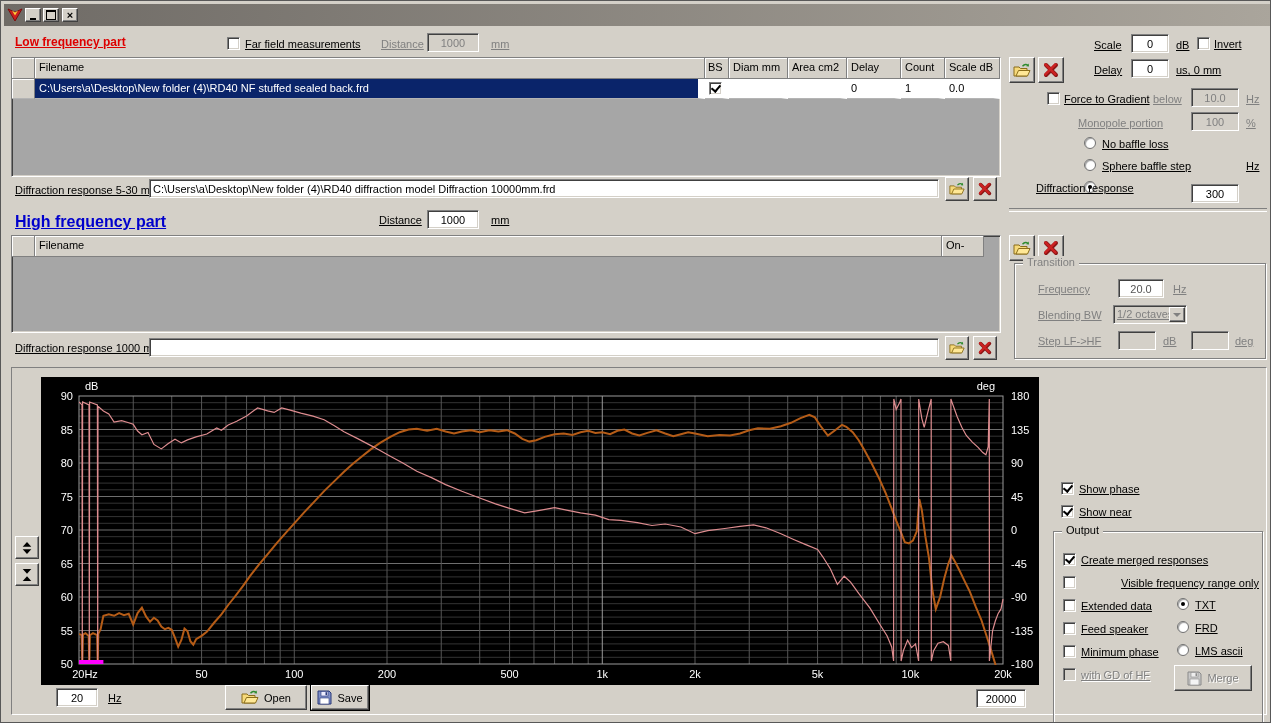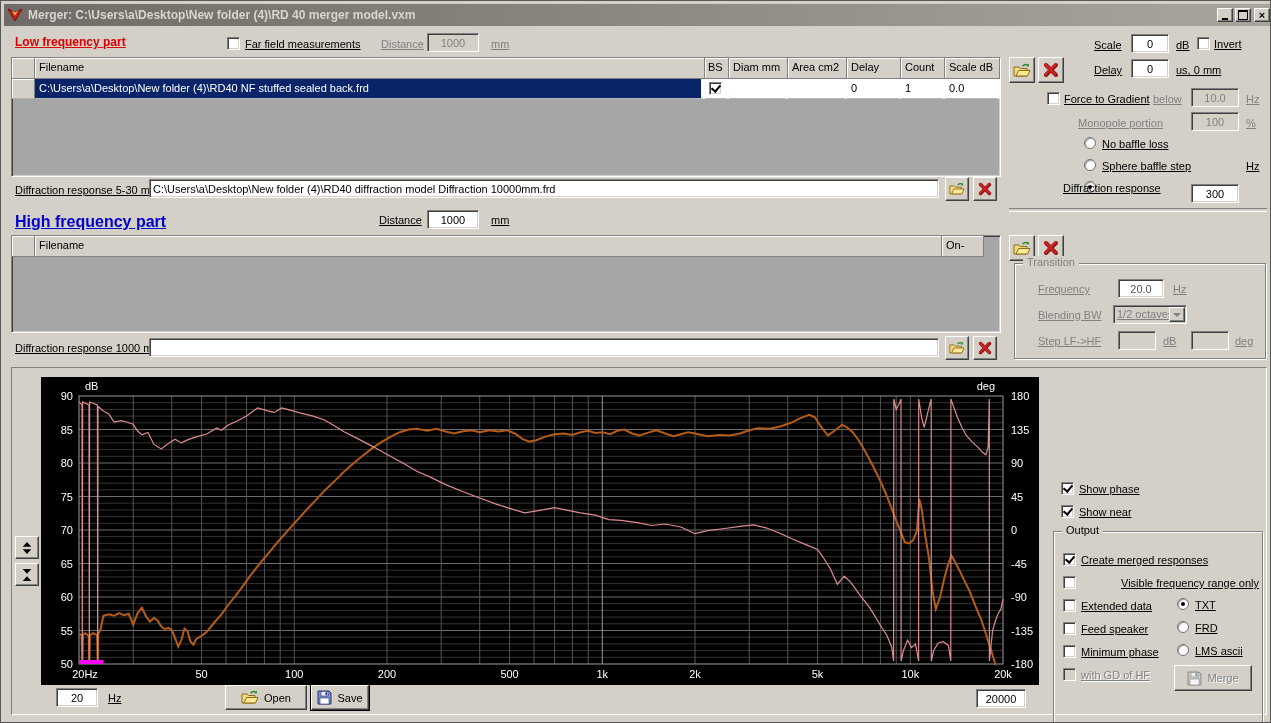--- a/index.html
+++ b/index.html
@@ -18,40 +18,39 @@
   .cb{position:absolute;width:13px;height:13px;background:#fff;border:1px solid;border-color:#808080 #fff #fff #808080;box-shadow:inset 1px 1px 0 #404040, inset -1px -1px 0 #d4d0c8;box-sizing:border-box;}
   .cb.checked::after{content:'';position:absolute;left:3px;top:0px;width:4px;height:7px;border:solid #000;border-width:0 2px 2px 0;transform:rotate(40deg);}
   .cb.disabled{background:#d4d0c8;}
   .rd{position:absolute;width:12px;height:12px;border-radius:50%;background:#fff;border:1px solid #707070;box-shadow:inset 1px 1px 1px #a0a0a0;box-sizing:border-box;}
   .rd.checked::after{content:'';position:absolute;left:3px;top:3px;width:4px;height:4px;border-radius:50%;background:#000;}
   .groupbox{position:absolute;border:1px solid #808080;box-shadow:inset 1px 1px 0 #ffffff, 1px 1px 0 #ffffff;box-sizing:border-box;}
   .groupbox>.cap{position:absolute;top:-8px;left:8px;background:#d4d0c8;padding:0 4px;}
   .sep{position:absolute;height:2px;border-top:1px solid #808080;border-bottom:1px solid #ffffff;}
   .tool-btn{position:absolute;display:flex;align-items:center;justify-content:center;cursor:default;}
   .hdrcell{background:#d4d0c8;border-right:1px solid #808080;border-bottom:1px solid #808080;box-shadow:inset 1px 1px 0 #ffffff;box-sizing:border-box;line-height:19px;padding-left:4px;position:absolute;top:0;height:21px;overflow:hidden;}
-  .cell{position:absolute;top:21px;height:20px;background:#fff;border-right:4px solid #ffffff;border-bottom:1px solid #b4b4b4;box-sizing:border-box;line-height:19px;padding-left:4px;overflow:hidden;}
+  .cell{position:absolute;top:21px;height:20px;background:#fff;border-right:7px solid #ffffff;border-bottom:1px solid #b4b4b4;box-sizing:border-box;line-height:19px;padding-left:4px;overflow:hidden;}
   .btnface{display:flex;align-items:center;justify-content:center;gap:5px;}
   .dis-text{color:#808080;text-shadow:1px 1px 0 #fff;}
   svg text{font-family:"Liberation Sans",sans-serif;}
   .ddbtn{position:absolute;right:1px;top:1px;width:16px;bottom:1px;display:flex;align-items:center;justify-content:center;}
   .ddarrow{width:0;height:0;border-left:4px solid transparent;border-right:4px solid transparent;border-top:4px solid #808080;}
 </style>
 </head>
 <body>
 
 <div id="window">
 
   <div class="titlebar abs" style="left:3px;top:3px;width:1263px;height:22px;">
     <span style="display:inline-flex;">
       <svg width="16" height="14" viewBox="0 0 16 14">
           <path d="M1 1 L8 13 L15 1 L8 4.2 Z" fill="#cc2020" stroke="#7a0f0f"></path>
           <path d="M5 2.6 L8 7.6 L11 2.6 L8 4.6 Z" fill="#ffd23a"></path>
         </svg>
     </span>
-    <span class="title">Merger: C:\Users\a\Desktop\New folder (4)\RD 40 merger model.vxm</span>
     <div class="tbtn raised">
         <div style="width:6px;height:2px;background:#000;margin-top:7px;"></div>
       </div>
     <div class="tbtn raised">
         <div style="width:8px;height:7px;border:1px solid #000;border-top-width:2px;"></div>
       </div>
     <div class="tbtn raised" style="margin-left:3px;">
         <span>×</span>
       </div>
   </div>
@@ -121,21 +120,21 @@
   <input class="field disabled" style="left: 1190px; top: 111px; width: 48px; height: 19px; text-align: center;" value="100">
   <div class="lbl gray" style="left:1245px;top:116px;">%</div>
 
   <div class="rd" style="left:1083px;top:136px;"></div>
   <div class="lbl" style="left:1101px;top:137px;">No baffle loss</div>
   <div class="rd" style="left:1083px;top:158px;"></div>
   <div class="lbl" style="left:1101px;top:159px;">Sphere baffle step</div>
   <input class="field" style="left: 1190px; top: 155px; width: 48px; height: 19px; text-align: center; margin-top: 28px;" value="300">
   <div class="lbl" style="left:1245px;top:159px;">Hz</div>
   <div class="rd checked" style="left:1083px;top:180px;"></div>
-  <div class="lbl" style="left:1062px;top:181px;">Diffraction response</div>
+  <div class="lbl" style="left:1035px;top:181px;">Diffraction response</div>
 
   <div class="sep" style="left:1008px;top:207px;width:258px;"></div>
 
   <div class="lbl" style="left:14px;top:183px;">Diffraction response 5-30 m</div>
   <input class="field" style="left: 148px; top: 178px; width: 790px; height: 19px;" value="C:\Users\a\Desktop\New folder (4)\RD40 diffraction model Diffraction 10000mm.frd">
   <div class="tool-btn raised" style="left:944px;top:176px;width:24px;height:24px;">
     <svg width="16" height="14" viewBox="0 0 18 15">
         <path d="M1 13 L1 4 L6 4 L7.5 5.5 L14 5.5 L14 13 Z" fill="#f6d97a" stroke="#8a6d1a"></path>
         <path d="M3 13 L5.5 7.5 L17 7.5 L14.5 13 Z" fill="#ffe896" stroke="#8a6d1a"></path>
         <path d="M9.5 3.2 C11.5 1 13.5 1 15 2.4" stroke="#2e8b2e" fill="none" stroke-width="1.4"></path>

